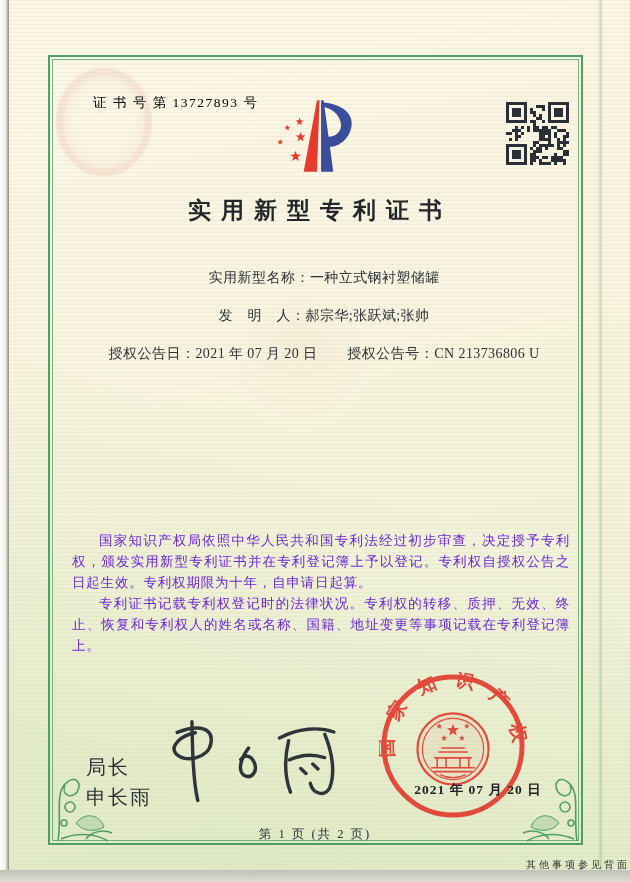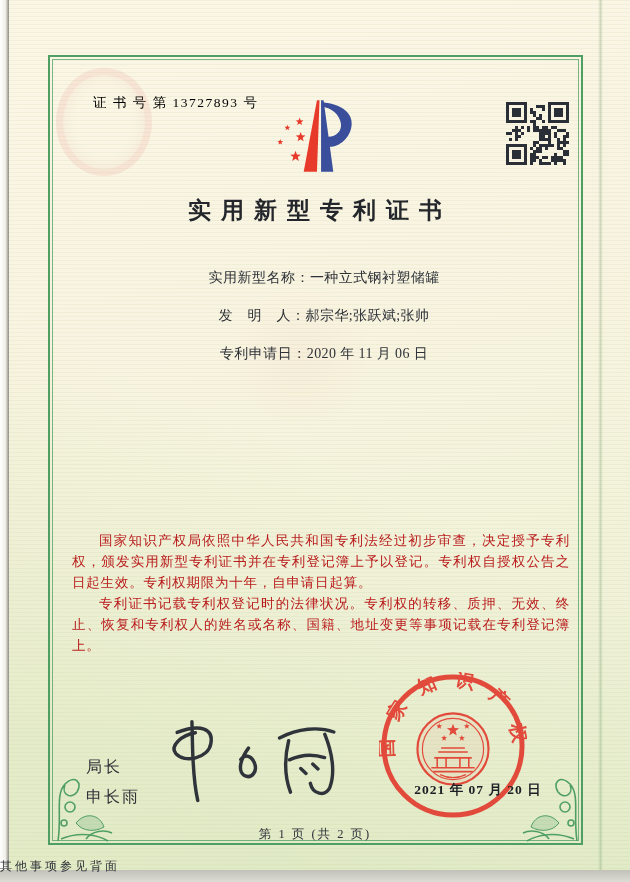--- a/index.html
+++ b/index.html
@@ -56,44 +56,44 @@
     position:absolute;left:0;right:0;top:195px;text-align:center;
     font-size:23px;font-weight:600;color:#23262b;letter-spacing:10px;text-indent:10px;
   }
   .fields{position:absolute;left:76px;right:58px;top:268px;font-size:14px;color:#2e3238;}
   .row{height:20px;line-height:20px;margin-bottom:18px;white-space:nowrap;text-align:center;}
   .row .lab{letter-spacing:.5px;}
   .row .val{letter-spacing:.4px;}
   .grant-pair2{margin-left:30px;}
   .paras{
     position:absolute;left:72px;right:60px;top:530px;
-    font-size:13.5px;line-height:21px;color:#b91c1c;text-align:justify;
+    font-size:13.5px;line-height:21px;color:#6d28d9;text-align:justify;
     letter-spacing:.8px;
   }
   .paras p{margin:0;text-indent:2em;}
-  .signoff{position:absolute;left:86px;top:752px;font-size:16px;color:#2e3238;line-height:30px;letter-spacing:2px;}
+  .signoff{position:absolute;left:86px;top:752px;font-size:20px;color:#2e3238;line-height:30px;letter-spacing:2px;}
   .signature{position:absolute;left:160px;top:714px;width:192px;height:94px;transform:rotate(-2deg);}
   .signature path{stroke:#2f343a;stroke-width:3.4;fill:none;stroke-linecap:round;stroke-linejoin:round;}
   .seal{position:absolute;left:379px;top:672px;width:148px;height:148px;opacity:.93;}
   .seal-date{
     position:absolute;left:388px;top:781px;width:180px;text-align:center;
     font-size:13.5px;color:#1c1f24;letter-spacing:1px;font-weight:600;
   }
   .flourish{position:absolute;width:78px;height:90px;}
   .flourish.bl{left:52px;top:753px;}
   .flourish.br{left:505px;top:753px;transform:scaleX(-1);}
   .flourish path,.flourish circle{stroke:var(--frame_green,#4f9f63);fill:none;stroke-width:1.6;}
   .flourish .leaf{fill:rgba(85,163,104,0.22);stroke-width:1;}
   .page-num{
     position:absolute;left:0;right:0;top:826px;text-align:center;
     font-size:12.5px;letter-spacing:2px;color:#2c313a;font-family:Liberation Serif, serif;
   }
   .back-note{
-    position:absolute;left:0;right:0;top:858px;text-align:left;
-    font-size:12px;letter-spacing:3px;color:#2e3238;
+    position:absolute;left:0;right:0;top:858px;text-align:right;
+    font-size:10px;letter-spacing:3px;color:#2e3238;
   }
 </style>
 </head>
 <body>
 
 <div class="paper"></div>
 <div class="scan-left"></div>
 <div class="scan-right"></div>
 <div class="scan-bottom"></div>
 <div class="ghost-stamp"></div>
@@ -338,21 +338,21 @@
 <div class="title">实用新型专利证书</div>
 
 <div class="fields">
   <div class="row">
     <span class="lab">实用新型名称：</span><span class="val">一种立式钢衬塑储罐</span>
   </div>
   <div class="row">
     <span class="lab">发　明　人：</span><span class="val">郝宗华;张跃斌;张帅</span>
   </div>
   <div class="row">
-    <span class="lab">专利申请日：</span><span class="val">2020 年 11 月 06 日</span>
+    <span class="lab">授权公告日：</span><span class="val">2021 年 07 月 20 日</span><span class="grant-pair2"><span class="lab">授权公告号：</span><span class="val">CN 213736806 U</span></span>
   </div>
 </div>
 
 <div class="paras">
   <p>国家知识产权局依照中华人民共和国专利法经过初步审查，决定授予专利权，颁发实用新型专利证书并在专利登记簿上予以登记。专利权自授权公告之日起生效。专利权期限为十年，自申请日起算。</p>
   <p>专利证书记载专利权登记时的法律状况。专利权的转移、质押、无效、终止、恢复和专利权人的姓名或名称、国籍、地址变更等事项记载在专利登记簿上。</p>
 </div>
 
 <div class="signoff">
   <div>局长</div>

